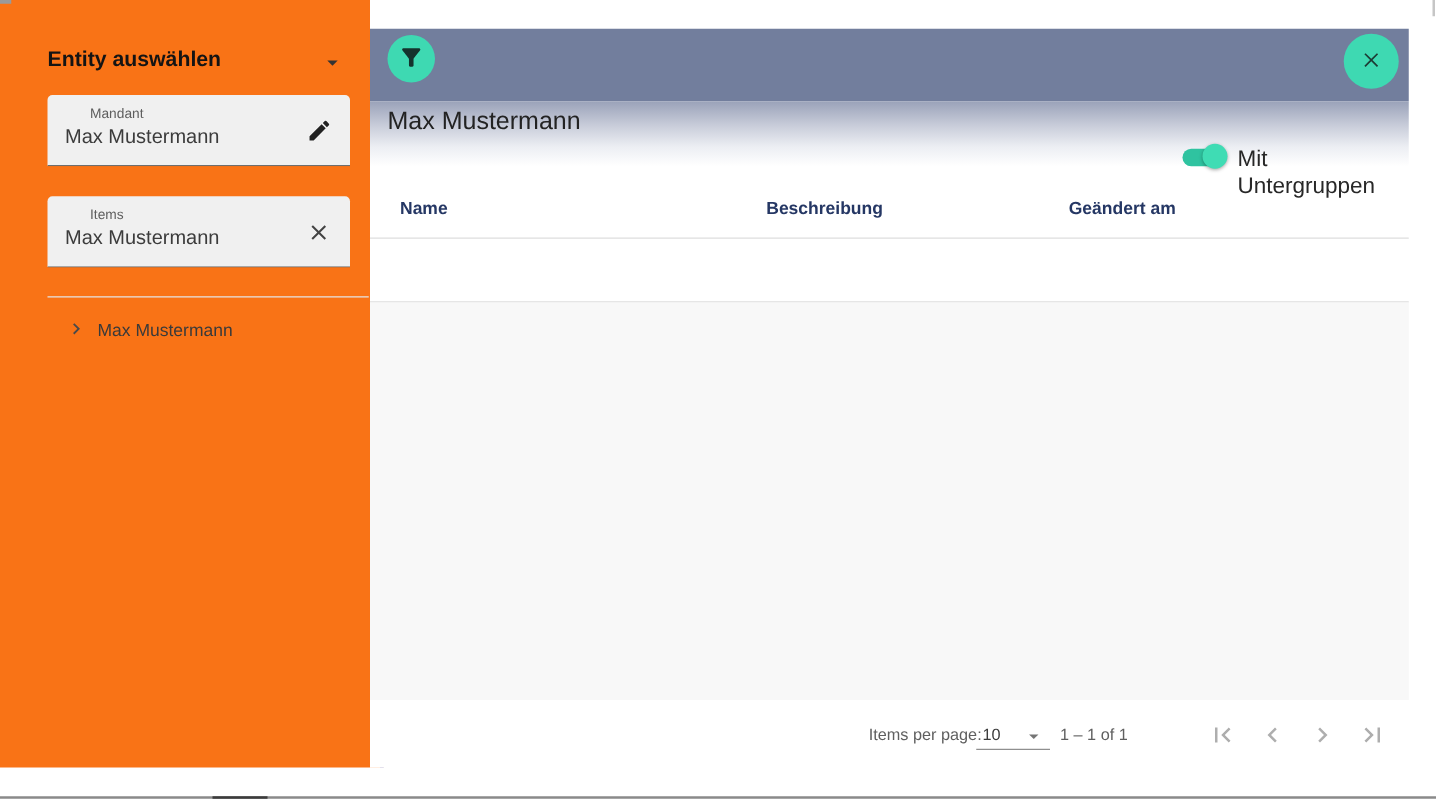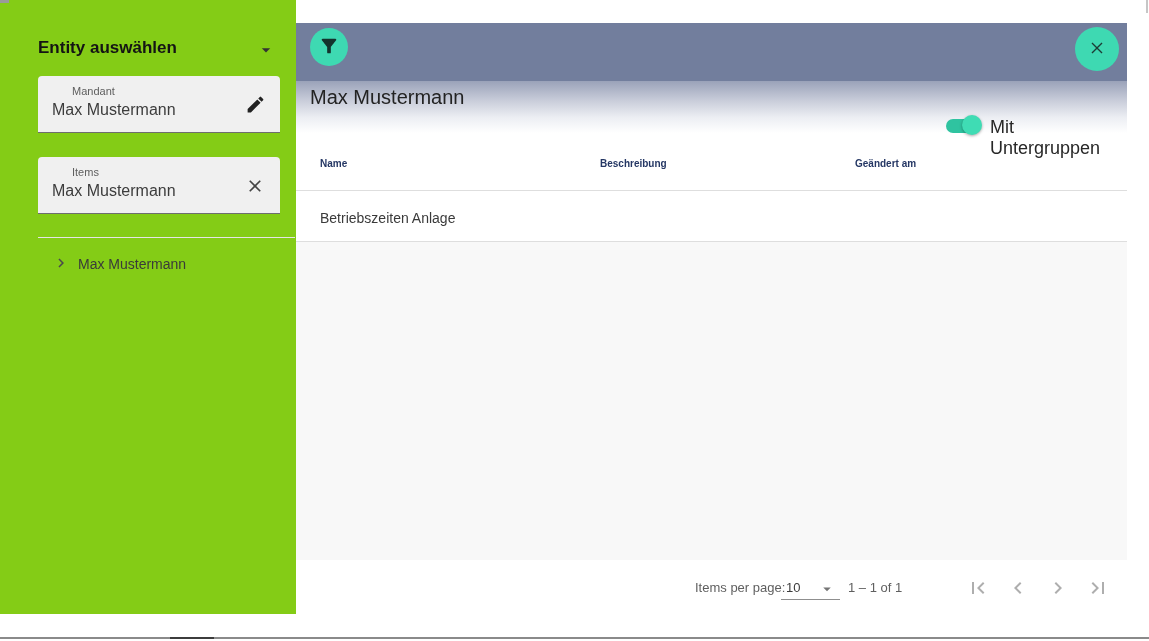--- a/index.html
+++ b/index.html
@@ -9,21 +9,21 @@
     width: 1149px;
     height: 641px;
     background: #fff;
     font-family: "Liberation Sans", sans-serif;
     overflow: hidden;
   }
 
   
   #sidebar {
     position: absolute; left: 0; top: 0; width: 307px; height: 614px;
-    background: #84cc16; border-right: 3px solid #1d4ed8;
+    background: #f97316; border-right: 3px solid #1d4ed8;
   }
   .sb-title { position: absolute; left: 38px; top: 38px; font-size: 17px; font-weight: bold; color: #141414; }
   .sb-caret { position: absolute; left: 256px; top: 40px; width: 20px; height: 20px; cursor: pointer; }
   .field {
     position: absolute; left: 38px; width: 242px; height: 57px;
     background: #f0f0f0; border-radius: 4px 4px 0 0;
     border-bottom: 1px solid #6e6e6e; cursor: text;
   }
   .field .flabel { position: absolute; left: 14px; top: 9px; font-size: 11px; color: #5e5e5e; padding-left: 20px; }
   .field .fvalue { position: absolute; left: 14px; top: 25px; font-size: 16px; color: #3c3c3c; }
@@ -49,23 +49,23 @@
   #panel-title { position: absolute; left: 14px; top: 86px; font-size: 20px; color: #232323; }
 
   
   #toggle { position: absolute; left: 650px; top: 112px; width: 40px; height: 26px; cursor: pointer; }
   #toggle .track { position: absolute; left: 0; top: 7px; width: 34px; height: 14px; border-radius: 7px; background: #2fc3a0; }
   #toggle .thumb { position: absolute; left: 16px; top: 3px; width: 20px; height: 20px; border-radius: 50%;
     background: #3fdcb4; box-shadow: 0 1px 3px rgba(0,0,0,0.35); }
   #toggle-label { position: absolute; left: 694px; top: 117px; font-size: 18px; color: #272727; }
 
   
-  .th { position: absolute; top: 158px; font-size: 10px; font-weight: bold; color: #253764; cursor: pointer; }
+  .th { position: absolute; top: 158px; font-size: 14px; font-weight: bold; color: #253764; cursor: pointer; }
   #th-name { left: 24px; }
-  #th-beschreibung { left: 304px; }
+  #th-beschreibung { left: 317px; }
   #th-geaendert { left: 559px; }
   .tdivider { position: absolute; left: 0; width: 831px; height: 1px; background: #dedede; }
   #divider-head { top: 190px; }
   #divider-row { top: 241px; }
   #row-0 { position: absolute; left: 0; top: 191px; width: 831px; height: 50px; cursor: pointer; background: #fff; }
   #row-0 .cell-name { position: absolute; left: 24px; top: 19px; font-size: 14px; color: #3a3a3a; }
   #empty-area { position: absolute; left: 0; top: 242px; width: 831px; height: 318px; background: #f8f8f8; }
 
   
   #paginator { position: absolute; left: 0; top: 560px; width: 831px; height: 54px; background: #fff; padding-left: 24px; }
@@ -159,23 +159,20 @@
       <span class="thumb"></span>
     </div>
     <div id="toggle-label">Mit Untergruppen</div>
 
     <div class="th" id="th-name">Name</div>
     <div class="th" id="th-beschreibung">Beschreibung</div>
     <div class="th" id="th-geaendert">Geändert am</div>
 
     <div class="tdivider" id="divider-head"></div>
 
-    <div id="row-0">
-      <span class="cell-name">Betriebszeiten Anlage</span>
-    </div>
 
     <div class="tdivider" id="divider-row"></div>
 
     <div id="empty-area"></div>
 
     <div id="paginator">
       <span class="pg-text" id="pg-items-label">Items per page:</span>
       <span class="pg-text" id="pg-size-value">10</span>
       <span id="pg-size-underline"></span>
       <span id="pg-size-caret">

